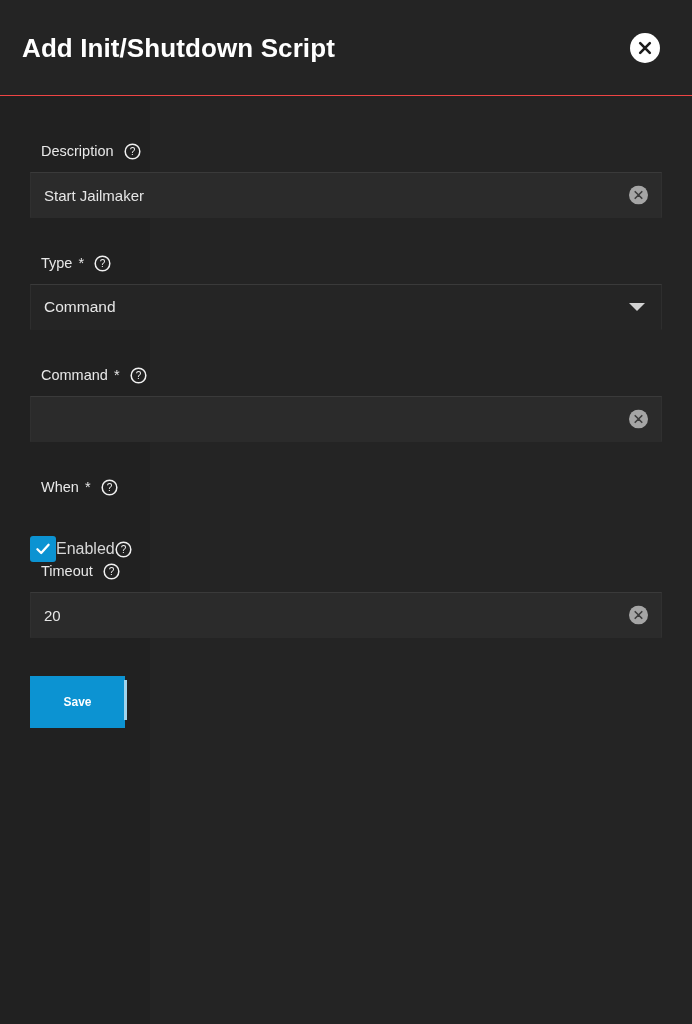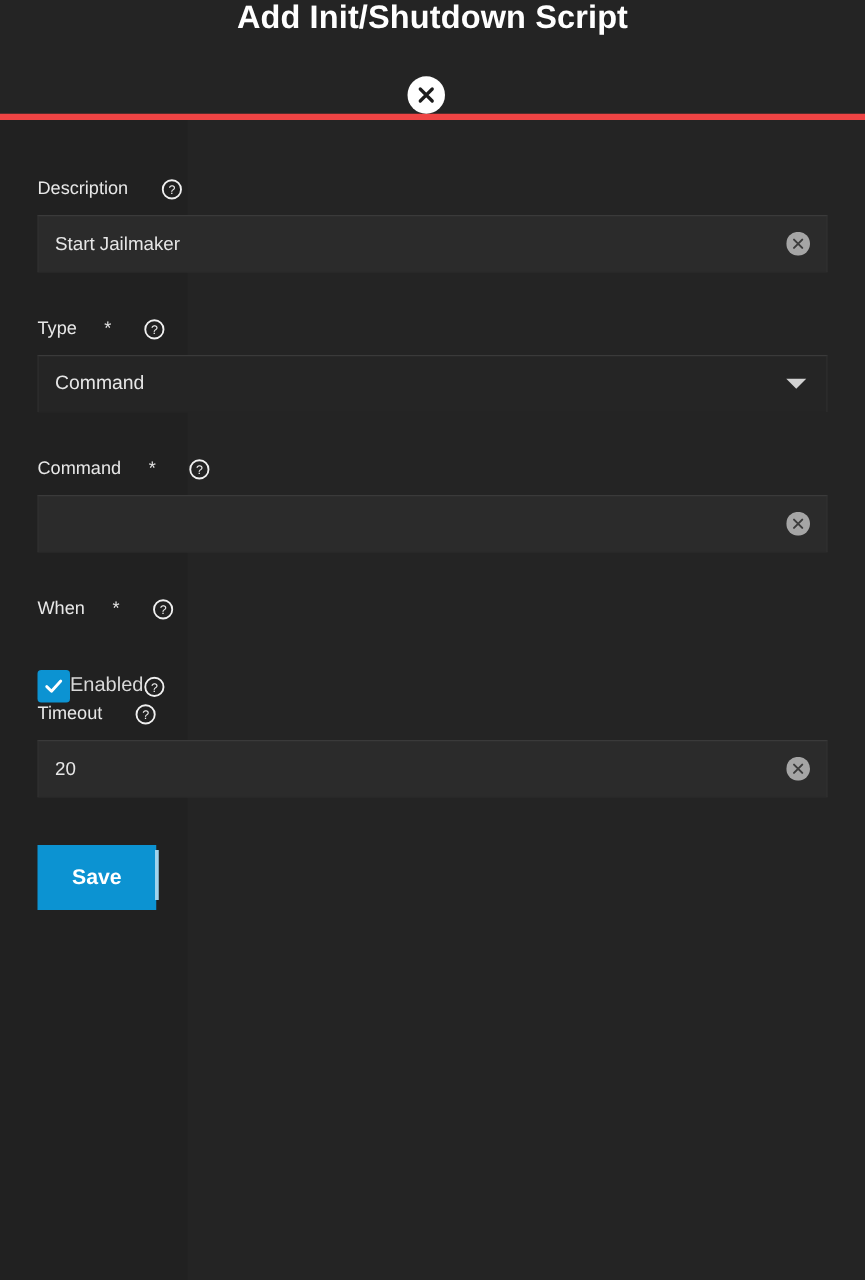--- a/index.html
+++ b/index.html
@@ -27,23 +27,22 @@
     background: #212121;
   }
 
   
   .header {
     position: relative;
     height: 96px;
     display: flex;
     align-items: center;
     padding: 0 22px 0 22px;
-    border-bottom: 5px solid #ef4444;
+    border-bottom: 1px solid #ef4444;
     background: #242424;
-    flex-direction: column;
   }
   .header-title {
     font-size: 26px;
     font-weight: bold;
     color: #ffffff;
     letter-spacing: 0.1px;
     line-height: 1;
     flex: 1;
   }
   .close-btn {
@@ -65,23 +64,24 @@
     position: relative;
     padding: 46px 30px 0 30px;
   }
 
   .field { margin-bottom: 36px; }
   .field.tight { margin-bottom: 40px; }
 
   .field-label-row {
     display: flex;
     align-items: center;
-    gap: 26px;
+    gap: 10px;
     margin-bottom: 12px;
     height: 18px;
+    margin-left: 11px;
   }
   .field-label {
     font-size: 14.5px;
     color: #e8e8e8;
     line-height: 1;
     white-space: pre;
   }
   .req-star { color: #e8e8e8; }
 
   .help-icon {
@@ -181,21 +181,21 @@
     position: relative;
     display: inline-flex;
     align-items: center;
     justify-content: center;
     min-width: 95px;
     height: 52px;
     padding: 0 18px;
     background: #0c93d2;
     border: none;
     color: #ffffff;
-    font-size: 17px;
+    font-size: 12px;
     font-weight: bold;
     font-family: "Liberation Sans", sans-serif;
     cursor: pointer;
     margin-top: 2px;
   }
   .save-btn::after {
     content: "";
     position: absolute;
     right: -2px;
     top: 4px;

